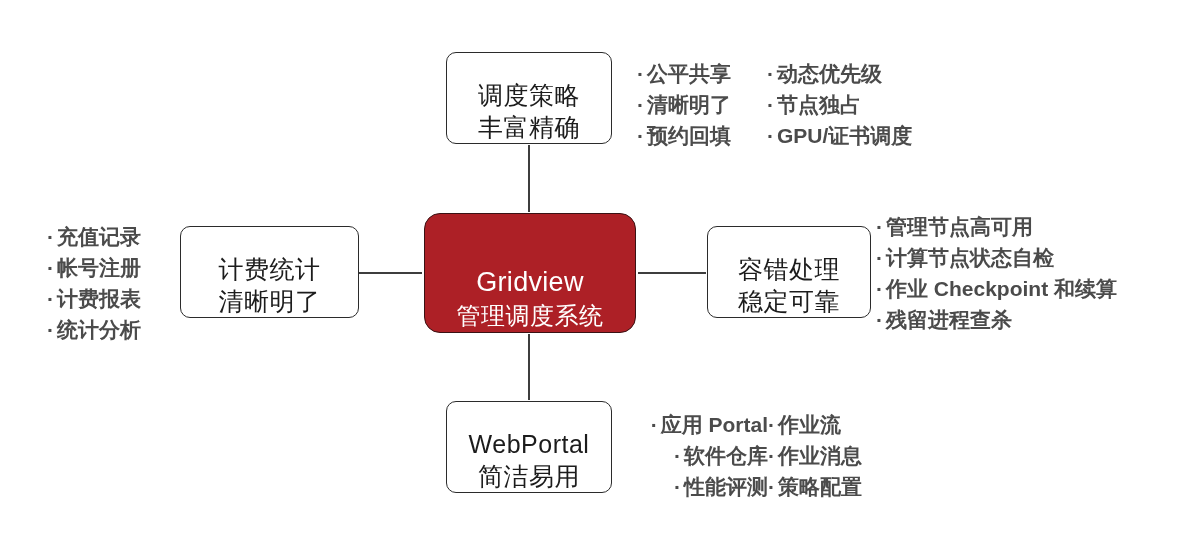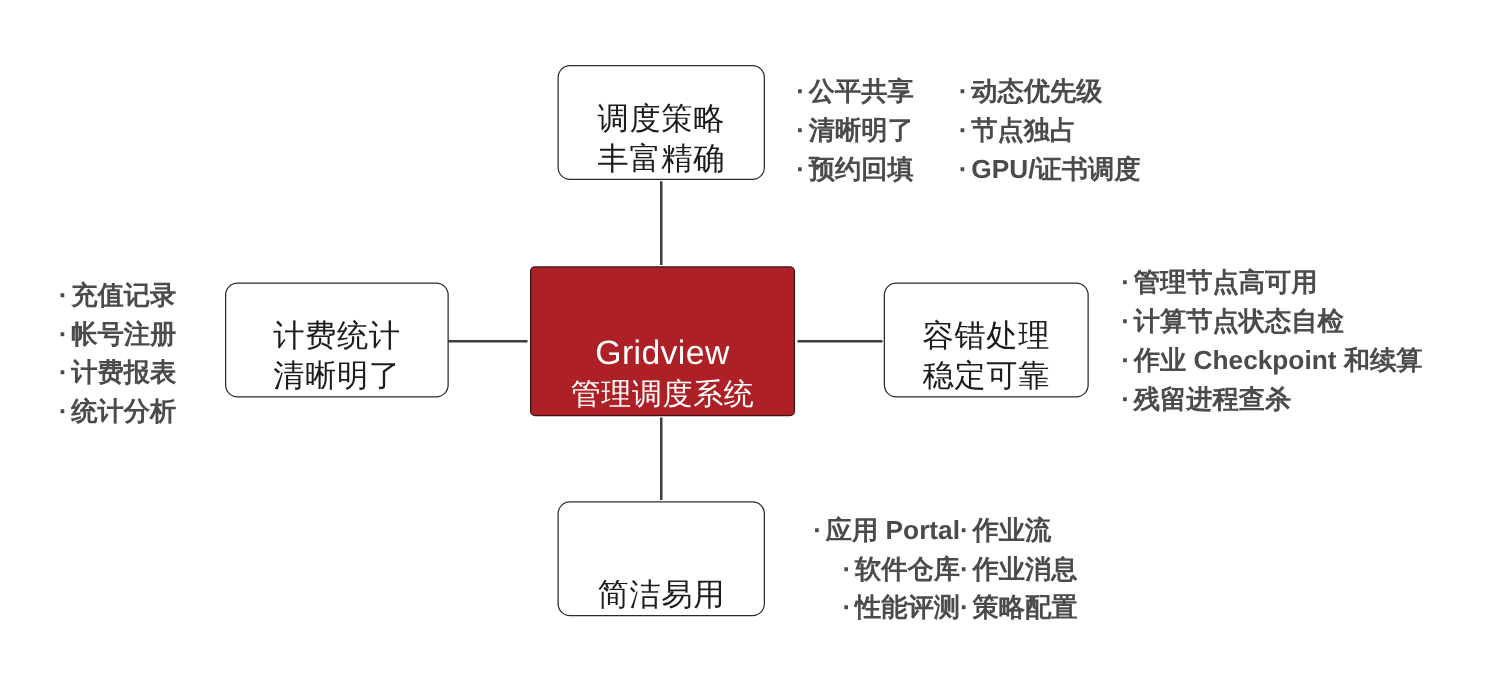--- a/index.html
+++ b/index.html
@@ -40,21 +40,21 @@
   }
 
   .box.satellite {
     font-size: 25px;
     letter-spacing: 0.5px;
   }
 
   .box.center {
     background: #ad2026;
     border: 1.6px solid #3a1214;
-    border-radius: 4px;
+    border-radius: 16px;
     color: #ffffff;
   }
   .box.center .line-en {
     font-size: 27px;
     letter-spacing: 0.3px;
     padding-bottom: 2px;
   }
   .box.center .line-cn {
     font-size: 24px;
     letter-spacing: 0.5px;
@@ -98,21 +98,21 @@
     content: "\00B7";
     display: inline-block;
     padding-right: 3px;
   }
 
   #bul-top    { left: 637px; top: 58px;  }
   #bul-top .col:first-child  { width: 130px; }
 
   #bul-left   { left: 47px;  top: 221px; }
 
-  #bul-right  { left: 897px; top: 211px; }
+  #bul-right  { left: 876px; top: 211px; }
 
   #bul-bottom { left: 637px; top: 409px; }
   #bul-bottom .col:first-child { width: 131px; align-items: flex-end; }
 </style>
 </head>
 <body>
 
 <div id="canvas">
 
   <div class="connector v" id="conn-top"></div>
@@ -162,20 +162,21 @@
   <div class="bullets" id="bul-right">
     <div class="col">
       <span class="item">管理节点高可用</span>
       <span class="item">计算节点状态自检</span>
       <span class="item">作业 Checkpoint 和续算</span>
       <span class="item">残留进程查杀</span>
     </div>
   </div>
 
   <div class="box satellite" id="box-bottom">
+    <span class="line">WebPortal</span>
     <span class="line">简洁易用</span>
   </div>
   <div class="bullets" id="bul-bottom">
     <div class="col">
       <span class="item">应用 Portal</span>
       <span class="item">软件仓库</span>
       <span class="item">性能评测</span>
     </div>
     <div class="col">
       <span class="item">作业流</span>

